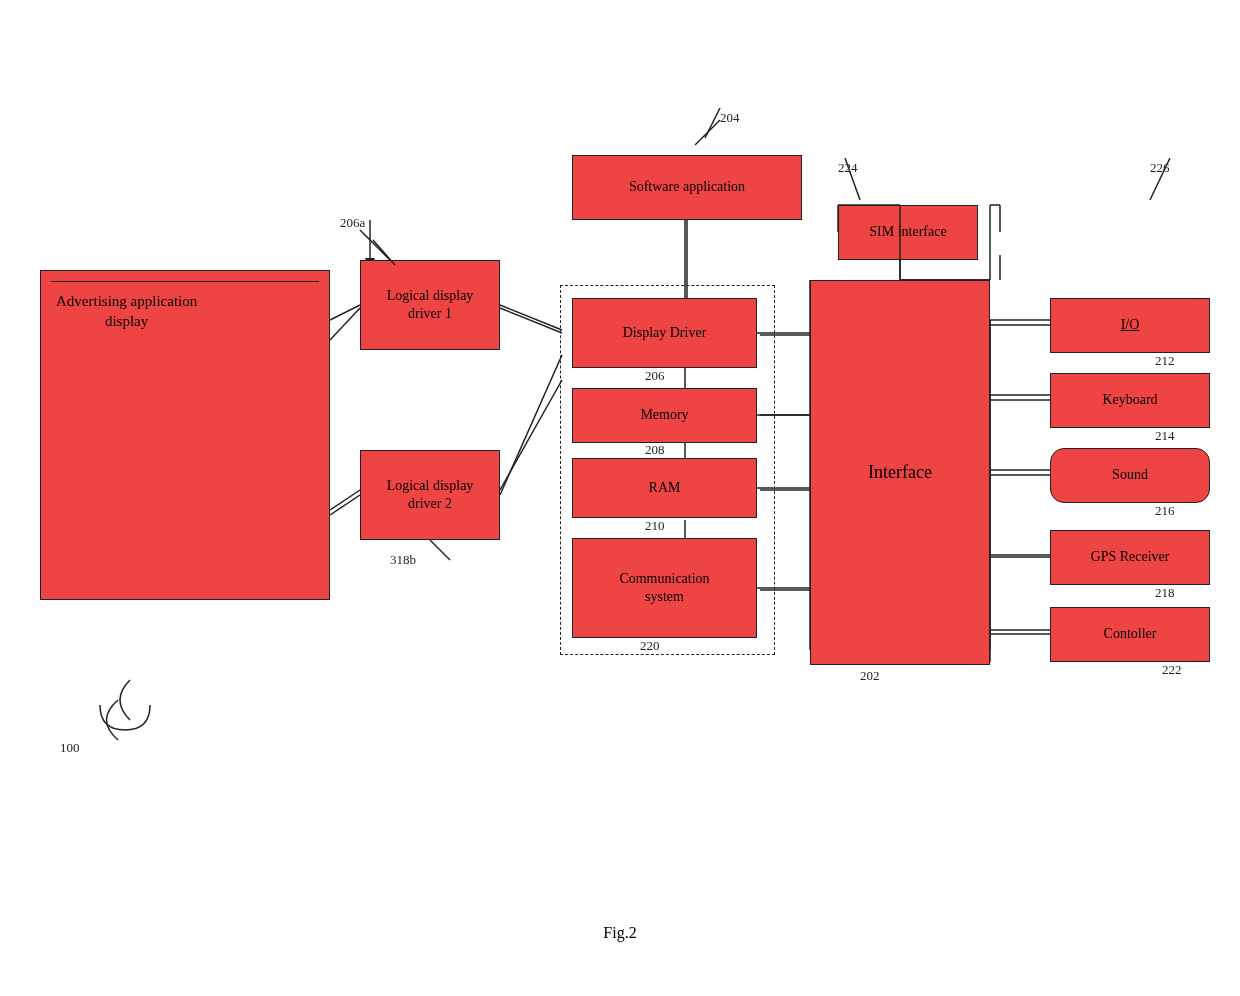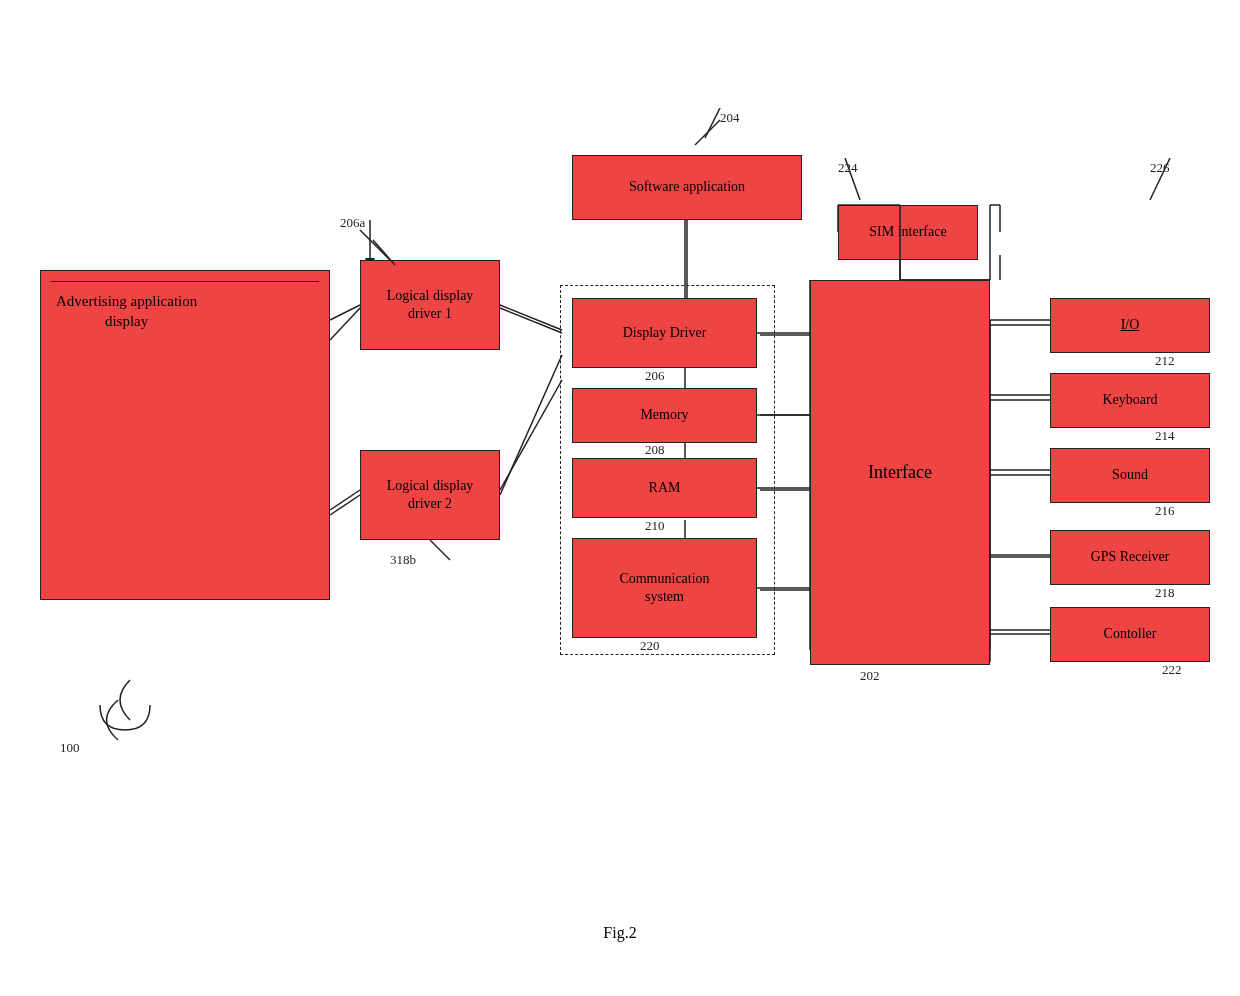--- a/index.html
+++ b/index.html
@@ -209,21 +209,21 @@
   </div>
 
   <div class="label" style="left:1155px; top:353px;">212</div>
 
   <div class="box" style="left:1050px; top:373px; width:160px; height:55px;">
     <span>Keyboard</span>
   </div>
 
   <div class="label" style="left:1155px; top:428px;">214</div>
 
-  <div class="box" style="left:1050px; top:448px; width:160px; height:55px;">
+  <div class="box" style="left:1050px; top:448px; width:160px; height:55px;border-radius:14px;">
     <span>Sound</span>
   </div>
 
   <div class="label" style="left:1155px; top:503px;">216</div>
 
   <div class="box" style="left:1050px; top:530px; width:160px; height:55px;">
     <span>GPS Receiver</span>
   </div>
 
   <div class="label" style="left:1155px; top:585px;">218</div>

